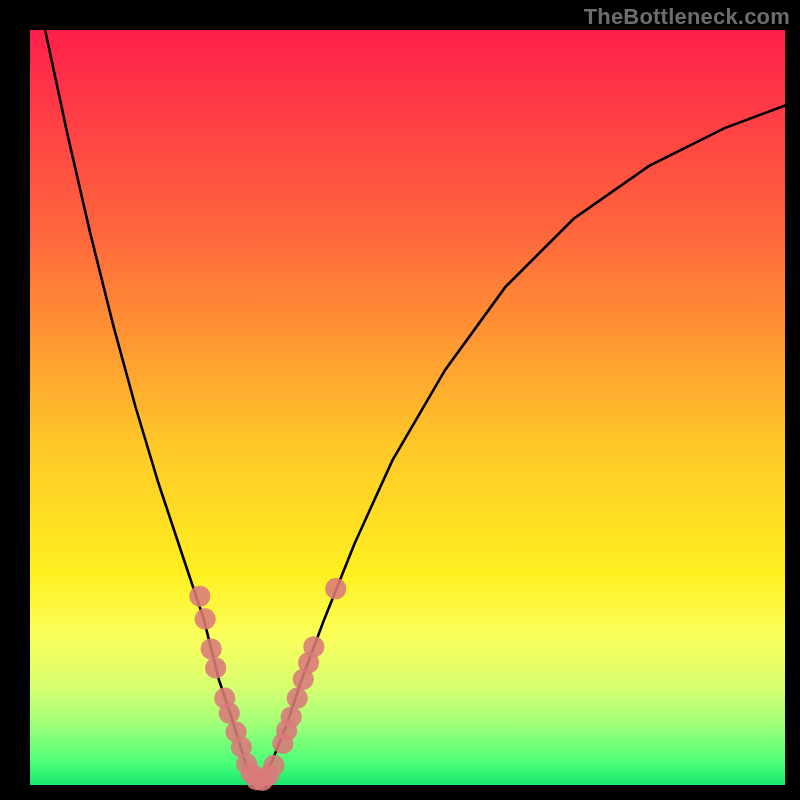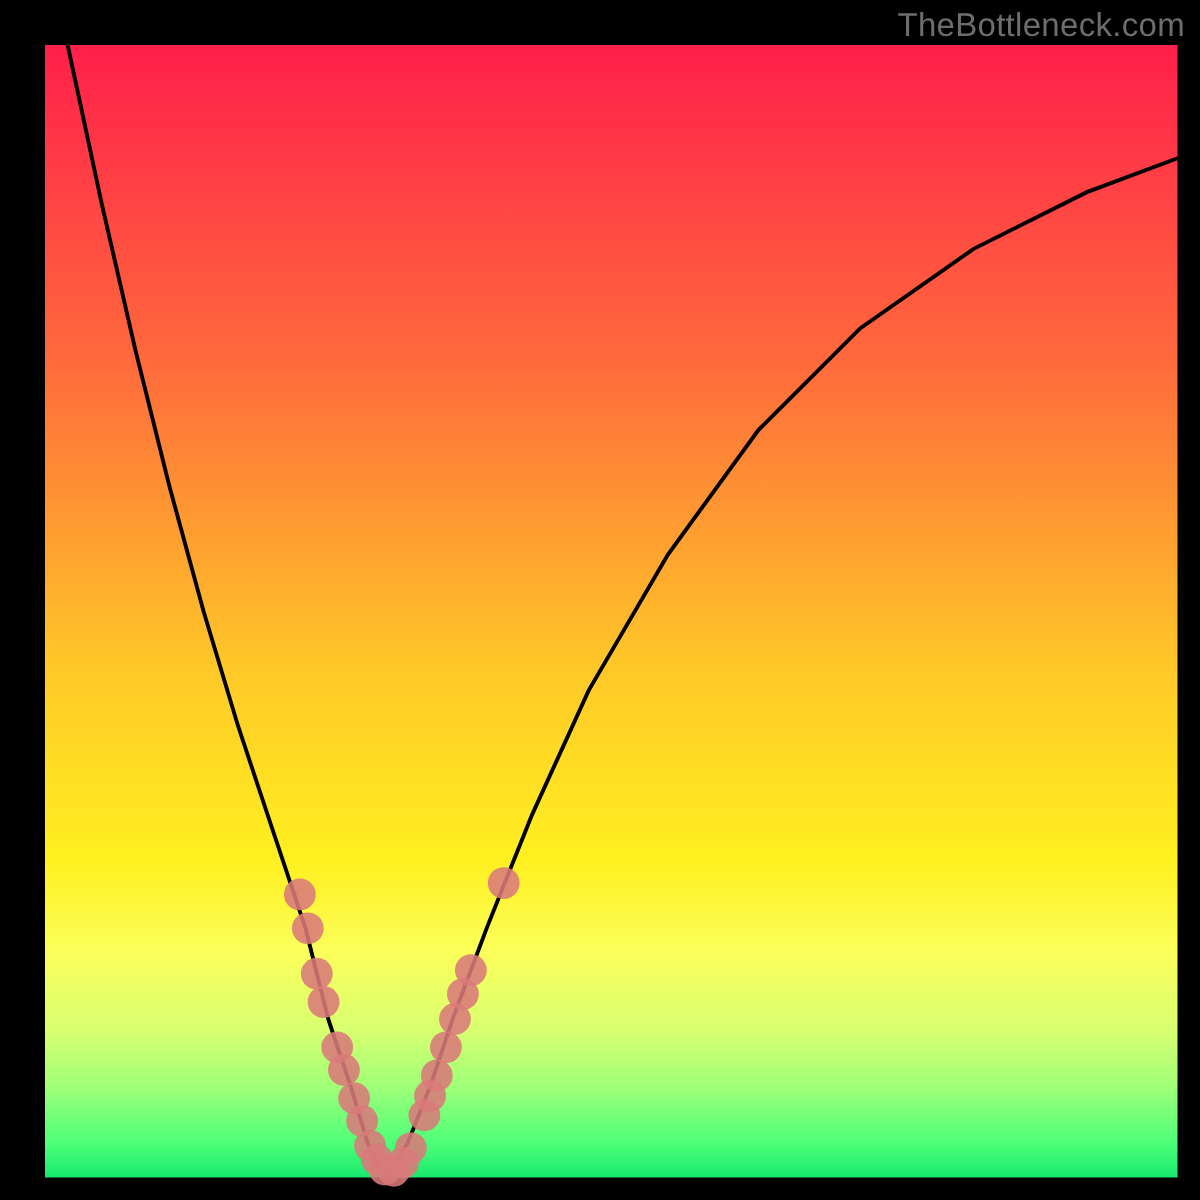--- a/index.html
+++ b/index.html
@@ -9,20 +9,21 @@
     height: 800px;
     overflow: hidden;
     background: #000;
     font-family: Arial, Helvetica, sans-serif;
   }
   .frame {
     position: relative;
     width: 800px;
     height: 720px;
     background: #000;
+    font-weight: bold;
   }
   .plot-area {
     position: absolute;
     left: 30px;
     top: 30px;
     width: 755px;
     height: 755px;
     
     background: linear-gradient(
       to bottom,

